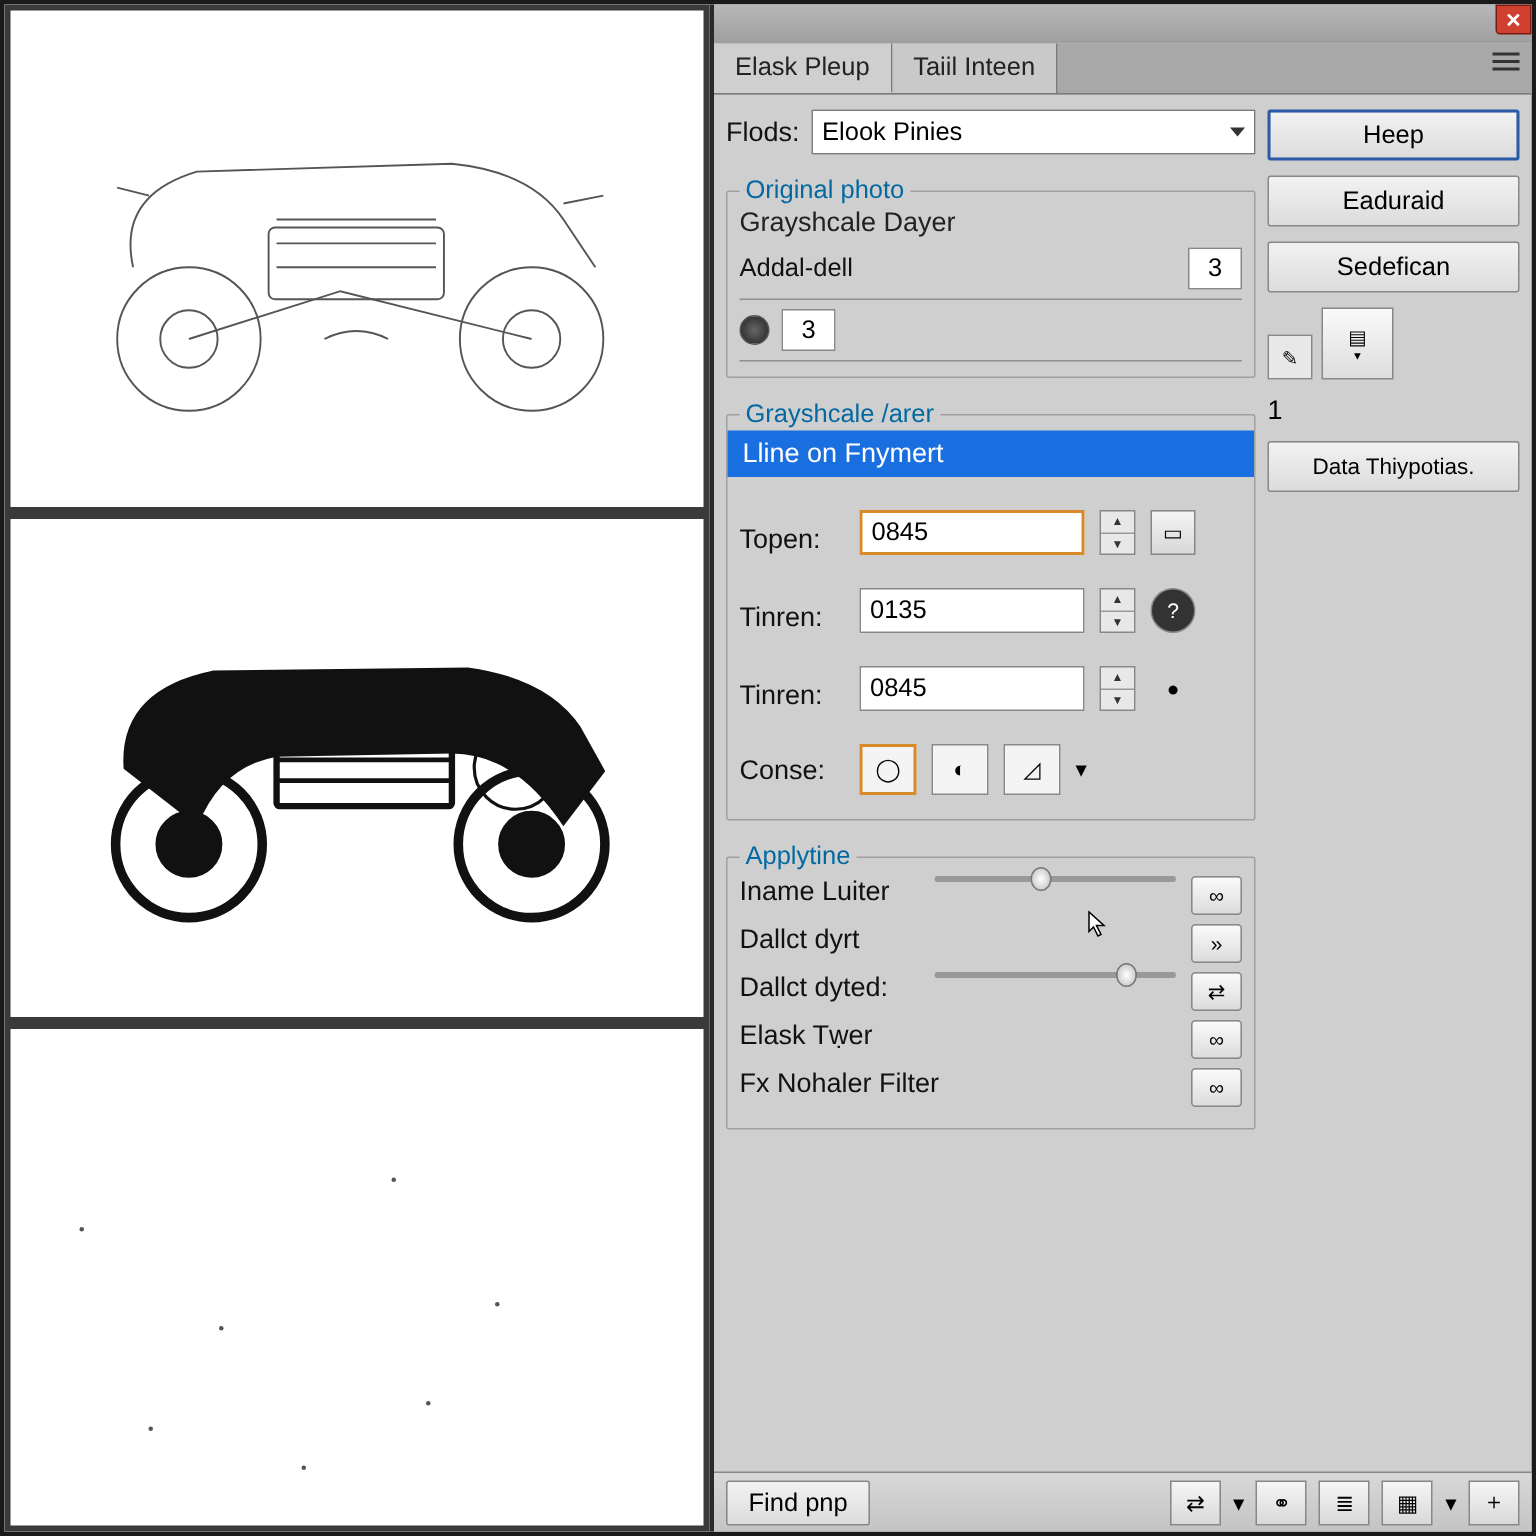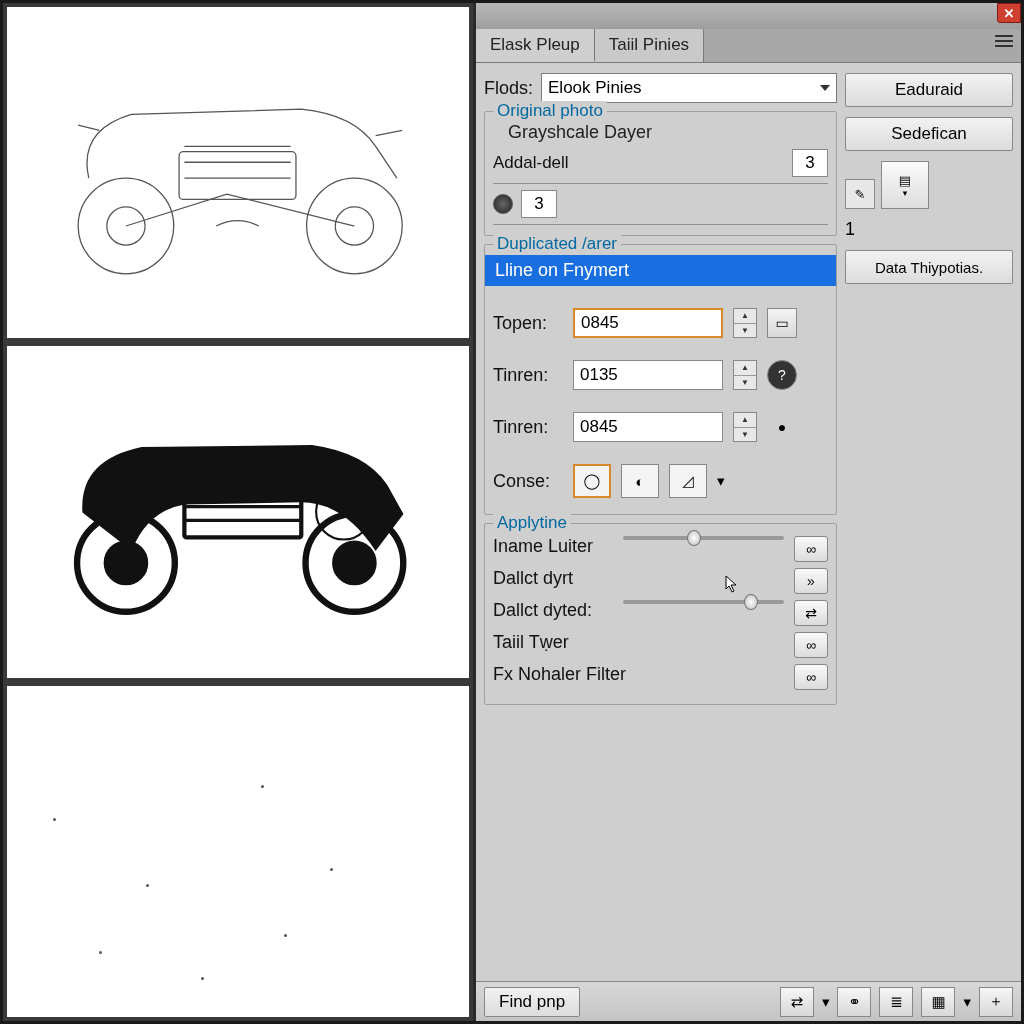--- a/index.html
+++ b/index.html
@@ -13,38 +13,38 @@
 .dot { position: absolute; width: 3px; height: 3px; background: #555; border-radius: 50%; }
 .right-pane { flex: 1; background: #cfcfcf; border-left: 3px solid #2a2a2a; display: flex; flex-direction: column; position: relative; }
 .titlebar { height: 26px; background: linear-gradient(#b8b8b8,#9e9e9e); display: flex; justify-content: flex-end; align-items: flex-start; }
 .close-btn { width: 24px; height: 20px; background: #d04030; border: 1px solid #7a1a10; border-radius: 0 0 0 3px; display: flex; align-items: center; justify-content: center; color: #fff; font-weight: bold; font-size: 13px; }
 .menu-icon { margin: 6px 8px 0 0; width: 18px; display: flex; flex-direction: column; gap: 3px; }
 .menu-icon span { height: 2px; background: #333; }
 .tabs { display: flex; height: 34px; background: #a8a8a8; border-bottom: 1px solid #7a7a7a; }
 .tab { padding: 6px 14px; font-size: 17px; border-right: 1px solid #7a7a7a; background: #c9c9c9; color: #222; }
 .tab.active { background: #cfcfcf; border-bottom: 1px solid #cfcfcf; font-weight: 500; }
 .body { flex: 1; display: flex; padding: 10px 8px 0 8px; gap: 8px; overflow: hidden; }
-.col-main { flex: 1; display: flex; flex-direction: column; gap: 4px; }
+.col-main { flex: 1; display: flex; flex-direction: column; gap: 20px; }
 .col-side { width: 168px; display: flex; flex-direction: column; gap: 10px; }
 .row { display: flex; align-items: center; gap: 8px; }
 .lbl { font-size: 18px; color: #111; }
 .dropdown { flex: 1; height: 30px; background: #fff; border: 1px solid #7a7a7a; display: flex; align-items: center; padding: 0 6px; justify-content: space-between; font-size: 17px; }
 .dropdown .arrow { width: 0; height: 0; border-left: 5px solid transparent; border-right: 5px solid transparent; border-top: 6px solid #333; }
 .btn { height: 34px; background: linear-gradient(#f2f2f2,#dcdcdc); border: 1px solid #888; border-radius: 2px; font-size: 17px; display: flex; align-items: center; justify-content: center; }
 .btn.primary { border: 2px solid #2a5aa8; }
 .group { border: 1px solid #a0a0a0; border-radius: 2px; padding: 6px 8px 8px; margin-top: 4px; position: relative; }
 .group-title { position: absolute; top: -11px; left: 8px; background: #cfcfcf; padding: 0 4px; font-size: 17px; color: #0369a1; }
-.subhead { font-size: 18px; color: #222; margin: 4px 15px 2px; }
+.subhead { font-size: 18px; color: #222; margin: 4px 0 2px; }
 .param-row { display: flex; align-items: center; gap: 8px; margin: 6px 0; }
 .param-row .lbl { width: 100px; font-size: 17px; }
 .numbox { width: 36px; height: 28px; background: #fff; border: 1px solid #888; display: flex; align-items: center; justify-content: center; font-size: 17px; }
 .divider-h { height: 1px; background: #909090; margin: 2px 0; }
 .icon-dot { width: 20px; height: 20px; border-radius: 50%; background: radial-gradient(#666,#222); border: 1px solid #555; }
 .selected-bar { background: #1a6fe0; color: #fff; font-size: 18px; padding: 5px 10px; margin: 4px -8px 6px; }
-.spin-row { display: flex; align-items: center; gap: 10px; margin: 22px 0; }
+.spin-row { display: flex; align-items: flex-end; gap: 10px; margin: 22px 0; }
 .spin-row .lbl { width: 70px; font-size: 18px; }
 .spin-input { width: 150px; height: 30px; background: #fff; border: 1px solid #888; padding: 0 6px; font-size: 17px; display: flex; align-items: center; }
 .spin-input.hl { border: 2px solid #d88a2a; }
 .spinner { width: 24px; height: 30px; border: 1px solid #888; background: #e8e8e8; display: flex; flex-direction: column; }
 .spinner div { flex:1; display:flex; align-items:center; justify-content:center; font-size:8px; color:#333; }
 .spinner div:first-child { border-bottom:1px solid #999; }
 .iconbtn { width: 30px; height: 30px; background: linear-gradient(#f4f4f4,#d8d8d8); border: 1px solid #888; display:flex; align-items:center; justify-content:center; font-size:14px; }
 .swatch-row { display:flex; align-items:center; gap:10px; margin: 8px 0; }
 .swatch { width:38px; height:34px; border:1px solid #888; background:#f4f4f4; display:flex; align-items:center; justify-content:center; }
 .swatch.sel { border:2px solid #d88a2a; }
@@ -108,21 +108,21 @@
       <div class="dot" style="left:42%;top:88%"></div>
     </div>
   </div>
 
   <div class="right-pane">
     <div class="titlebar">
       <div class="close-btn">✕</div>
     </div>
     <div class="tabs">
       <div class="tab active">Elask Pleup</div>
-      <div class="tab">Taiil Pinies</div>
+      <div class="tab">Taiil Inteen</div>
       <div style="flex:1"></div>
       <div class="menu-icon">
           <span></span>
           <span></span>
           <span></span>
         </div>
     </div>
 
     <div class="body">
       <div class="col-main">
@@ -143,21 +143,21 @@
           </div>
           <div class="divider-h"></div>
           <div class="param-row">
             <span class="icon-dot"></span>
             <div class="numbox">3</div>
           </div>
           <div class="divider-h"></div>
         </div>
 
         <div class="group" style="position:relative">
-          <span class="group-title">Duplicated /arer</span>
+          <span class="group-title">Grayshcale /arer</span>
           <div class="selected-bar">Lline on Fnymert</div>
           <svg class="cursor" viewBox="0 0 14 18">
               <path d="M1 1 L1 14 L4 11 L7 17 L9 16 L6 10 L11 10 Z" fill="#fff" stroke="#000"></path>
             </svg>
 
           <div class="spin-row">
             <span class="lbl">Topen:</span>
             <div class="spin-input hl">0845</div>
             <div class="spinner">
                 <div>▲</div>
@@ -211,33 +211,34 @@
           <div class="slider-row">
             <span class="lbl">Dallct dyted:</span>
             <div class="slider-wrap">
                 <div class="slider-track">
                   <div class="slider-thumb" style="left:75%"></div>
                 </div>
               </div>
             <div class="small-btn">⇄</div>
           </div>
           <div class="slider-row">
-            <span class="lbl">Taiil Tẉer</span>
+            <span class="lbl">Elask Tẉer</span>
             <div class="slider-wrap"></div>
             <div class="small-btn">∞</div>
           </div>
           <div class="slider-row">
             <span class="lbl" style="width:160px">Fx Nohaler Filter</span>
             <div class="slider-wrap"></div>
             <div class="small-btn">∞</div>
           </div>
         </div>
       </div>
 
       <div class="col-side">
+        <div class="btn primary">Heep</div>
         <div class="btn">Eaduraid</div>
         <div class="btn">Sedefican</div>
         <div class="side-iconrow">
           <div class="side-icon">✎</div>
           <div class="side-icon big">▤<span style="font-size:9px">▾</span></div>
         </div>
         <div class="row">
             <span style="font-size:18px">1</span>
           </div>
         <div class="btn" style="font-size:15px">Data Thiypotias.</div>

